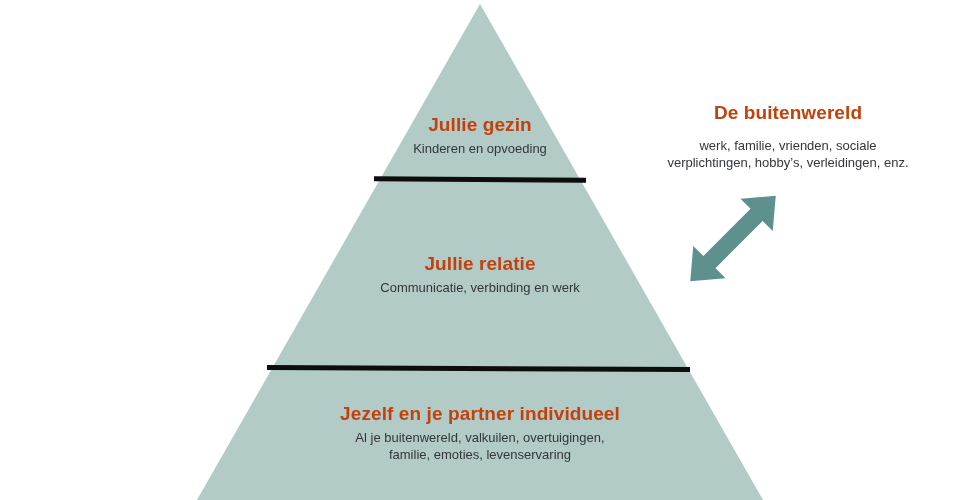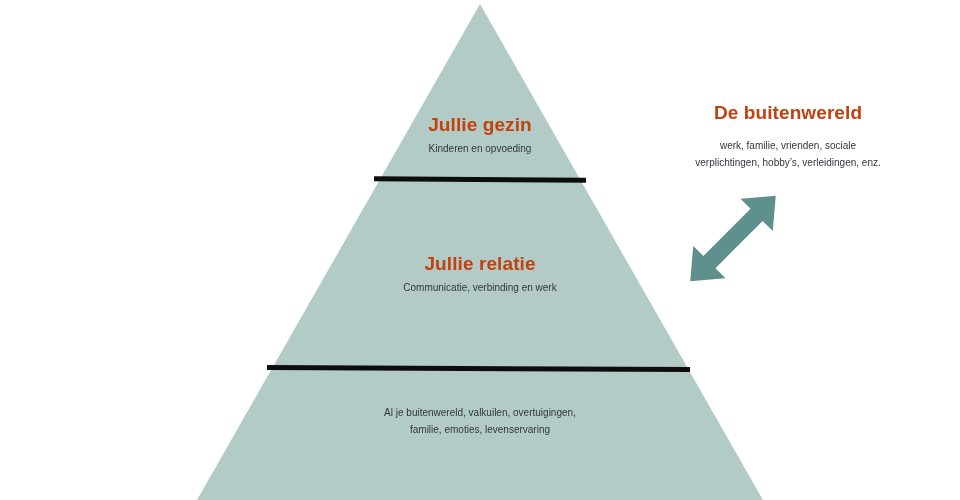--- a/index.html
+++ b/index.html
@@ -44,21 +44,21 @@
     text-align: center;
   }
   .lvl-title {
     font-size: 19px;
     line-height: 25px;
     font-weight: 700;
     color: #c2410c;
     letter-spacing: 0.1px;
   }
   .lvl-sub {
-    font-size: 10px;
+    font-size: 13px;
     line-height: 17px;
     color: #33363b;
     margin-top: 3px;
   }
   .lvl-sub .sub-line {
     display: block;
   }
   .block-gezin   { left: 320px; top: 112px; width: 320px; }
   .block-relatie { left: 320px; top: 251px; width: 320px; }
   .block-individueel { left: 290px; top: 401px; width: 380px; }
@@ -90,20 +90,21 @@
   </div>
 
   <div class="label-block block-relatie">
     <div class="lvl-title">Jullie relatie</div>
     <div class="lvl-sub">
       <span class="sub-line">Communicatie, verbinding en werk</span>
     </div>
   </div>
 
   <div class="label-block block-individueel">
+    <div class="lvl-title">Jezelf en je partner individueel</div>
     <div class="lvl-sub">
       <span class="sub-line">Al je buitenwereld, valkuilen, overtuigingen,</span>
       <span class="sub-line">familie, emoties, levenservaring</span>
     </div>
   </div>
 
   <div class="label-block block-buitenwereld">
     <div class="lvl-title">De buitenwereld</div>
     <div class="lvl-sub">
       <span class="sub-line">werk, familie, vrienden, sociale</span>

